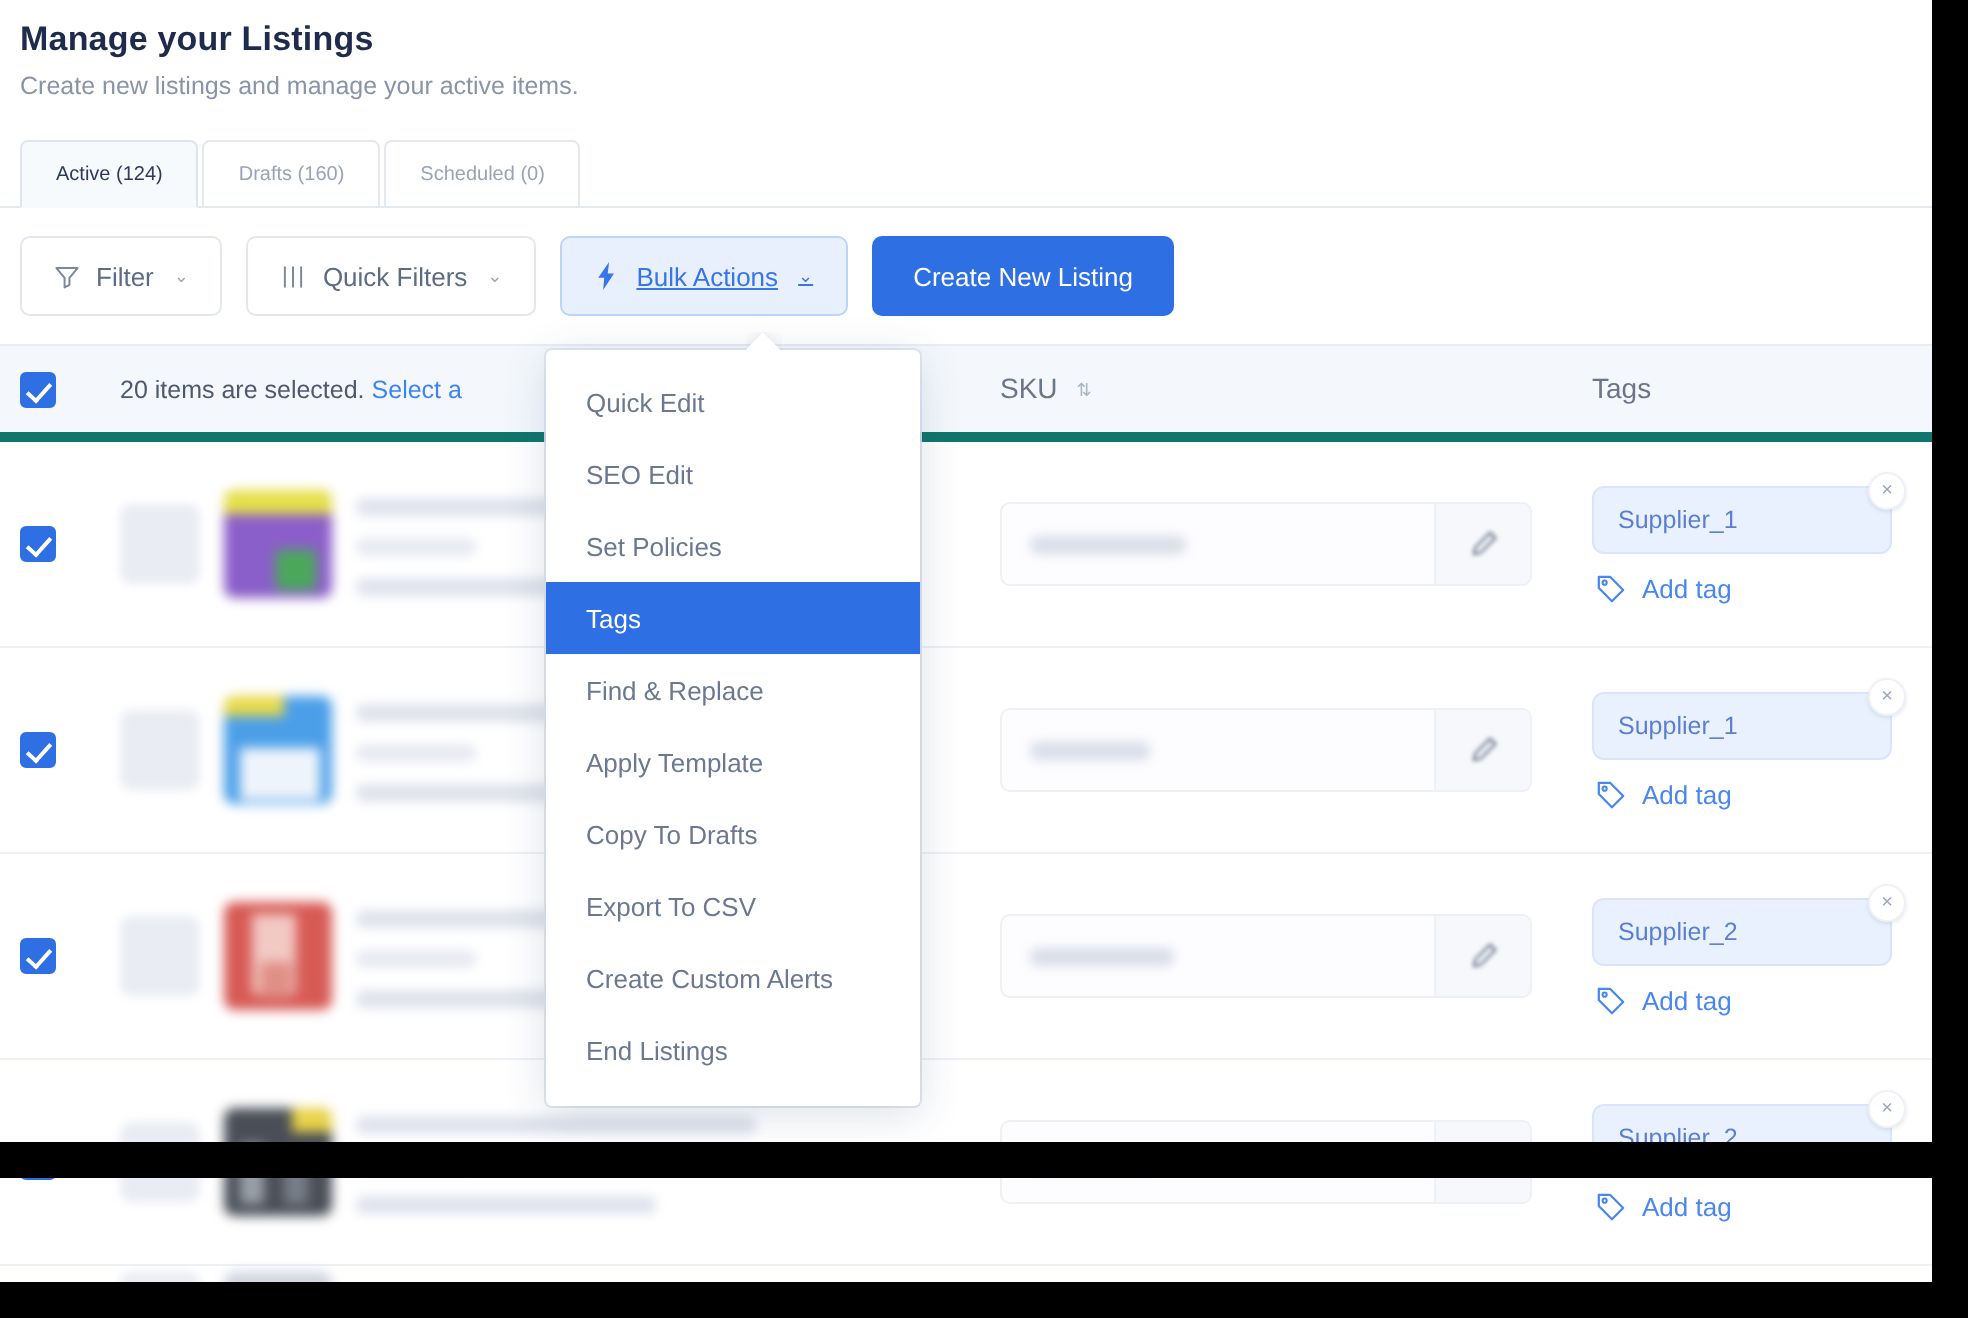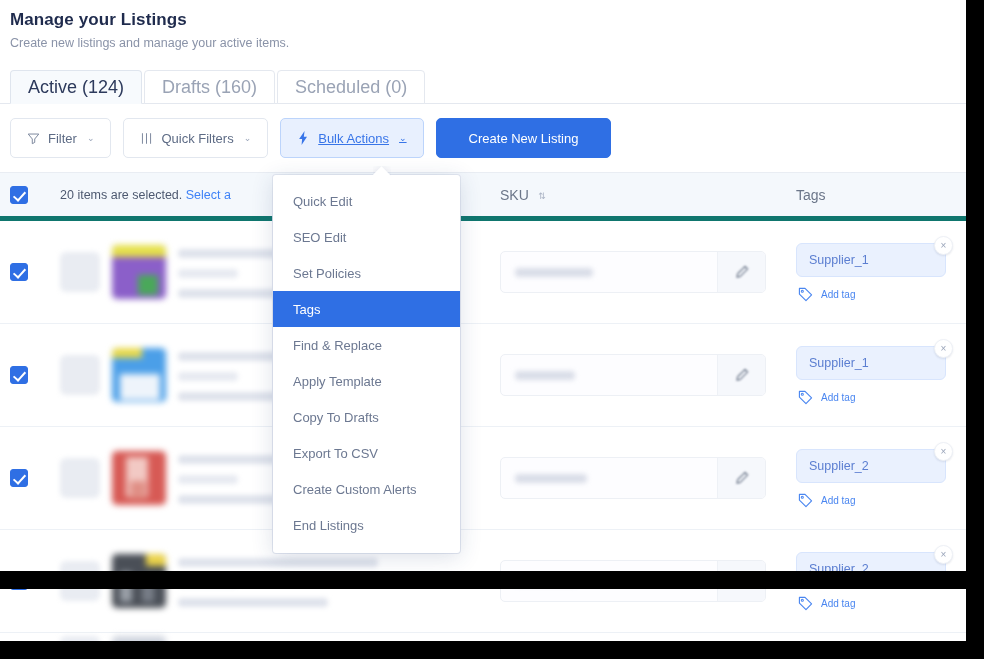--- a/index.html
+++ b/index.html
@@ -62,21 +62,21 @@
     height: 1px;
     background: #e4e8ef;
   }
   .tab {
     position: relative;
     z-index: 2;
     height: 34px;
     padding: 0 17px;
     display: flex;
     align-items: center;
-    font-size: 18px;
+    font-size: 10px;
     color: #9aa3b5;
     background: #ffffff;
     border: 1px solid #e4e8ef;
     border-bottom: 1px solid #e4e8ef;
     margin-right: 2px;
     border-radius: 4px 4px 0 0;
     white-space: nowrap;
     cursor: pointer;
   }
   .tab.active {
@@ -120,21 +120,21 @@
     position: relative;
     z-index: 60;
     text-decoration: underline;
   }
   .btn.bulk .chev { color: #3875e8; }
   .btn.primary {
     background: #2f6fe4;
     border-color: #2f6fe4;
     color: #ffffff;
     font-weight: normal;
-    padding: 0 32px;
+    padding: 0 20px;
   }
   .icon-svg { display: block; }
 
   
   .table { border-top: 1px solid #e9edf3; }
 
   .table-head {
     display: flex;
     align-items: center;
     height: 48px;
@@ -285,21 +285,21 @@
     display: flex;
     align-items: center;
     justify-content: center;
     cursor: pointer;
     box-shadow: 0 1px 2px rgba(40,60,100,.12);
   }
   .addtag {
     display: flex;
     align-items: center;
     gap: 8px;
-    font-size: 10px;
+    font-size: 13px;
     color: #4a86f0;
     cursor: pointer;
     padding-left: 2px;
   }
 
   
   .dropdown {
     position: absolute;
     left: 273px;
     top: 175px;

